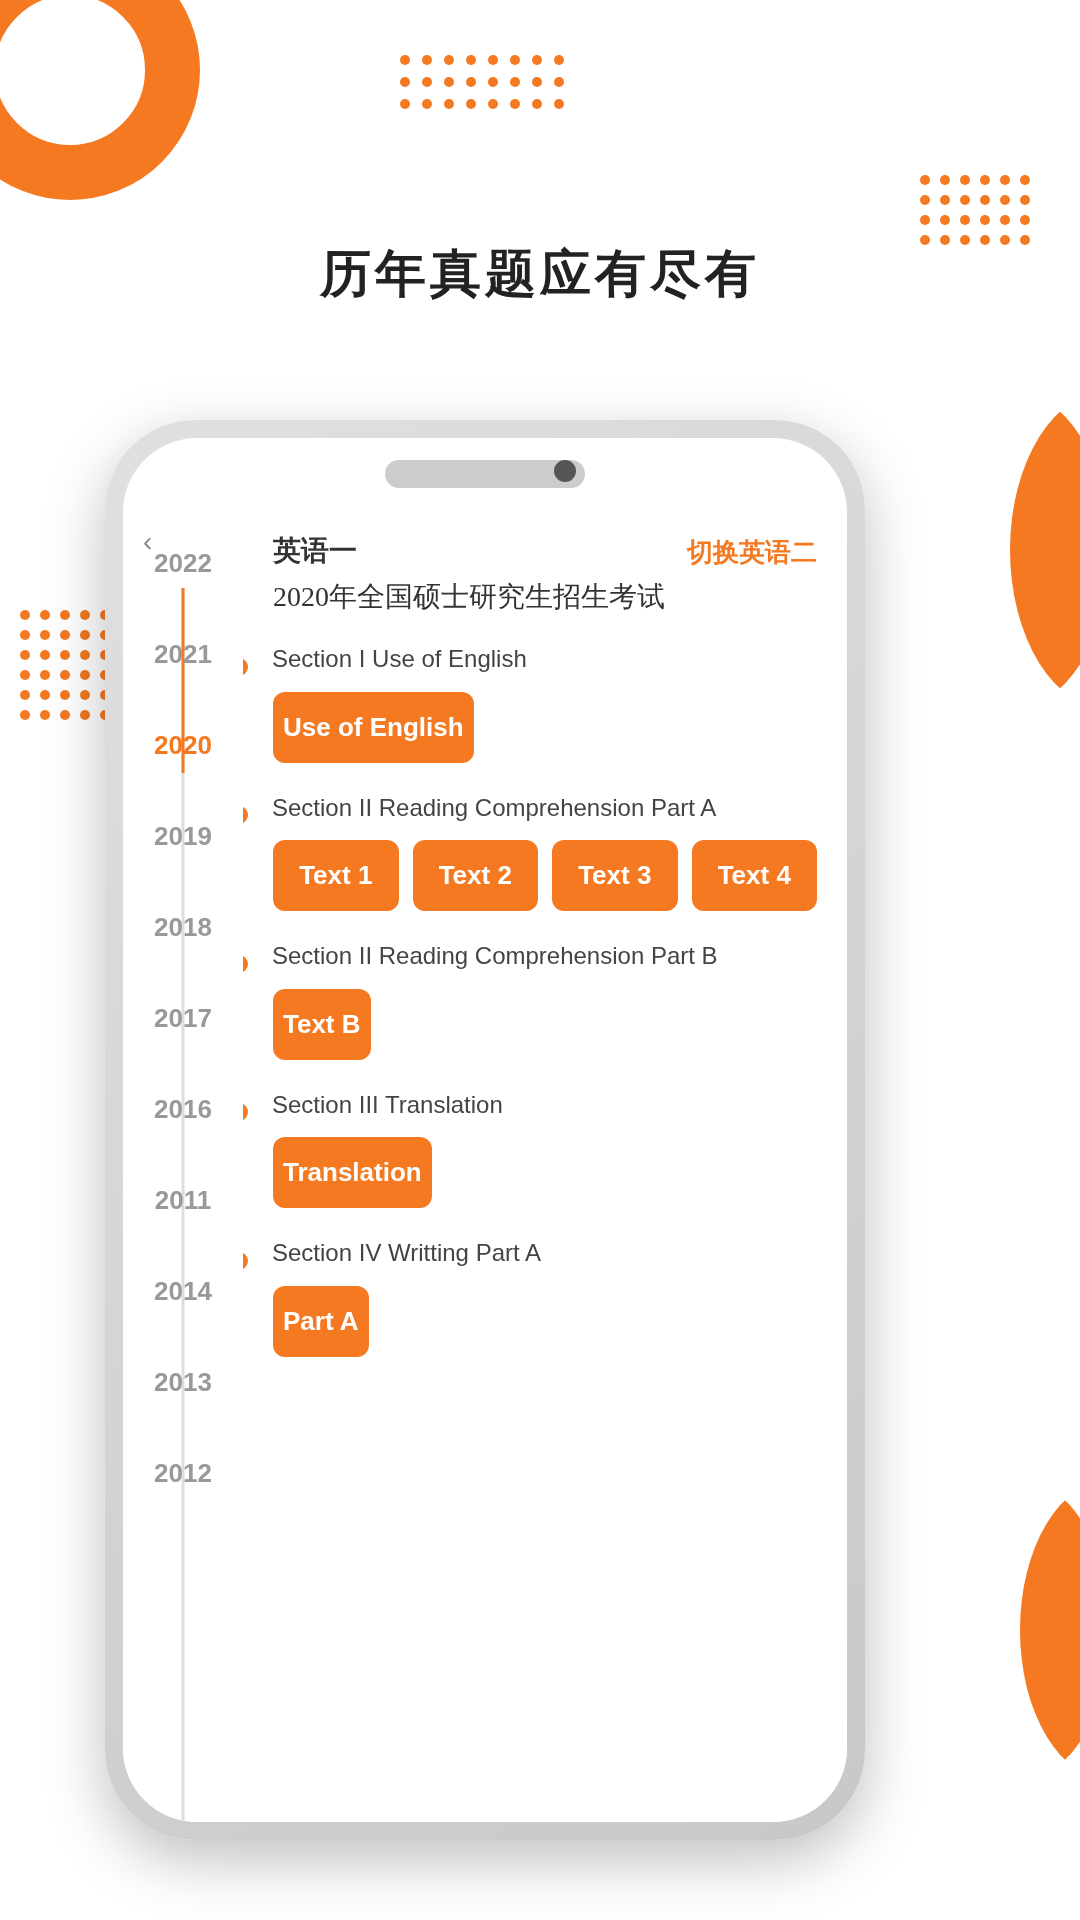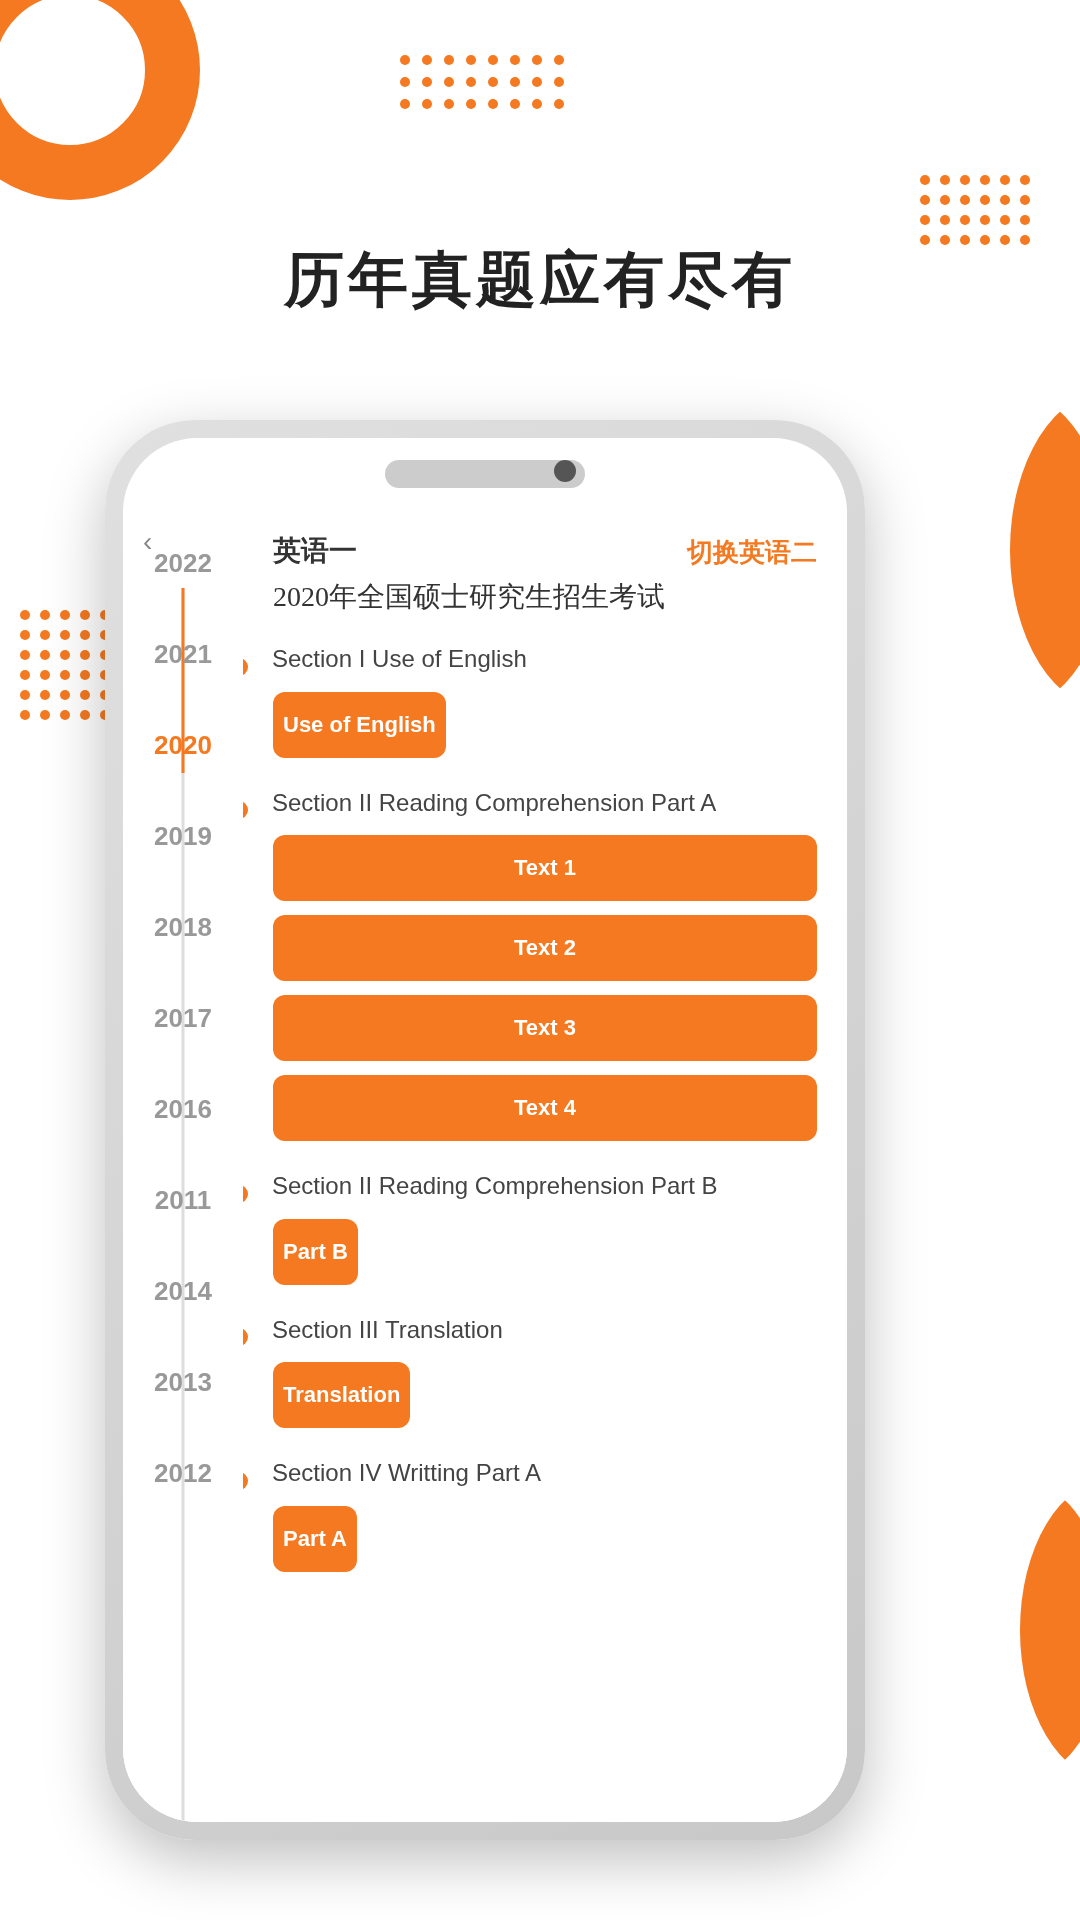--- a/index.html
+++ b/index.html
@@ -77,21 +77,21 @@
       background: #F47920;
     }
 
     
     .page-title {
       position: absolute;
       top: 240px;
       left: 80px;
       right: 80px;
       text-align: center;
-      font-size: 60px;
+      font-size: 51px;
       font-weight: 900;
       color: #222;
       z-index: 1;
       letter-spacing: 4px;
     }
 
     
     .phone-wrapper {
       position: absolute;
       top: 420px;
@@ -258,35 +258,35 @@
       left: -43px;
     }
     .section-title {
       font-size: 24px;
       color: #444;
       line-height: 1.4;
       margin-left: -31px;
     }
     .btn-grid {
       display: grid;
-      grid-template-columns: 1fr;
+      grid-template-columns: 1fr 1fr 1fr 1fr;
       gap: 14px;
       margin-top: 10px;
     }
     .btn-grid.single {
       grid-template-columns: auto;
       justify-content: start;
     }
     .section-btn {
       background: #F47920;
       color: #fff;
       border: none;
       border-radius: 12px;
       padding: 20px 10px;
-      font-size: 22px;
+      font-size: 26px;
       font-weight: 700;
       cursor: pointer;
       text-align: center;
     }
   </style>
 </head>
 <body>
 
 <div class="bg-circle-top-left"></div>
 
@@ -444,21 +444,21 @@
               <button class="section-btn">Text 4</button>
             </div>
           </div>
 
           <div class="section-block">
             <div class="section-header">
               <div class="section-dot"></div>
               <span class="section-title">Section II Reading Comprehension Part B</span>
             </div>
             <div class="btn-grid single">
-              <button class="section-btn">Part B</button>
+              <button class="section-btn">Text B</button>
             </div>
           </div>
 
           <div class="section-block">
             <div class="section-header">
               <div class="section-dot"></div>
               <span class="section-title">Section III Translation</span>
             </div>
             <div class="btn-grid single">
               <button class="section-btn">Translation</button>

